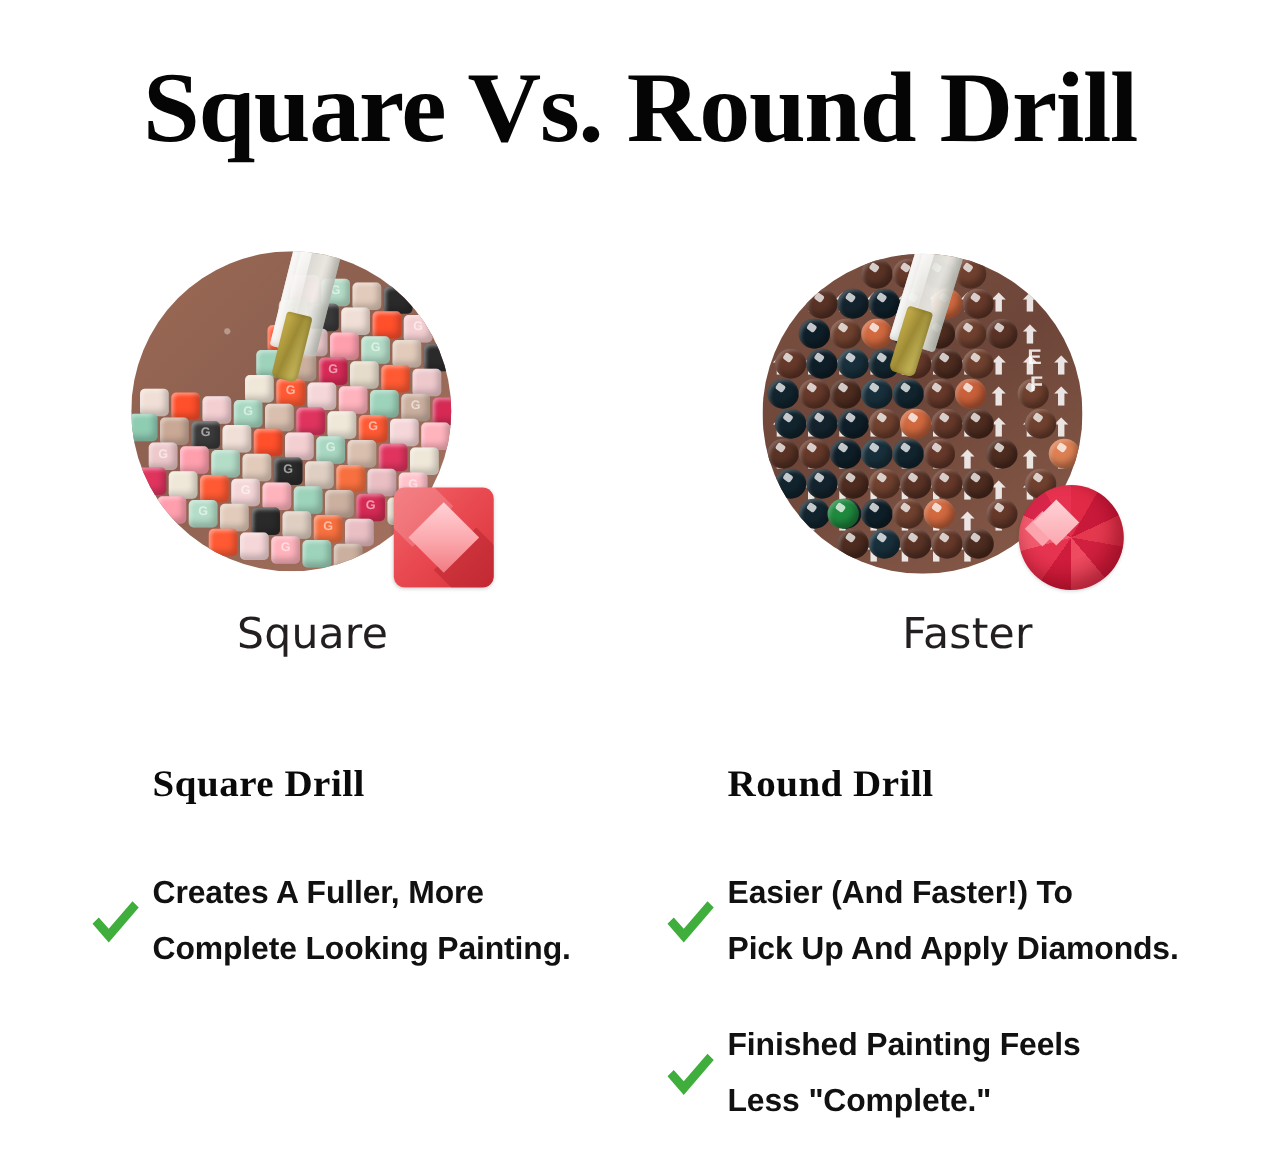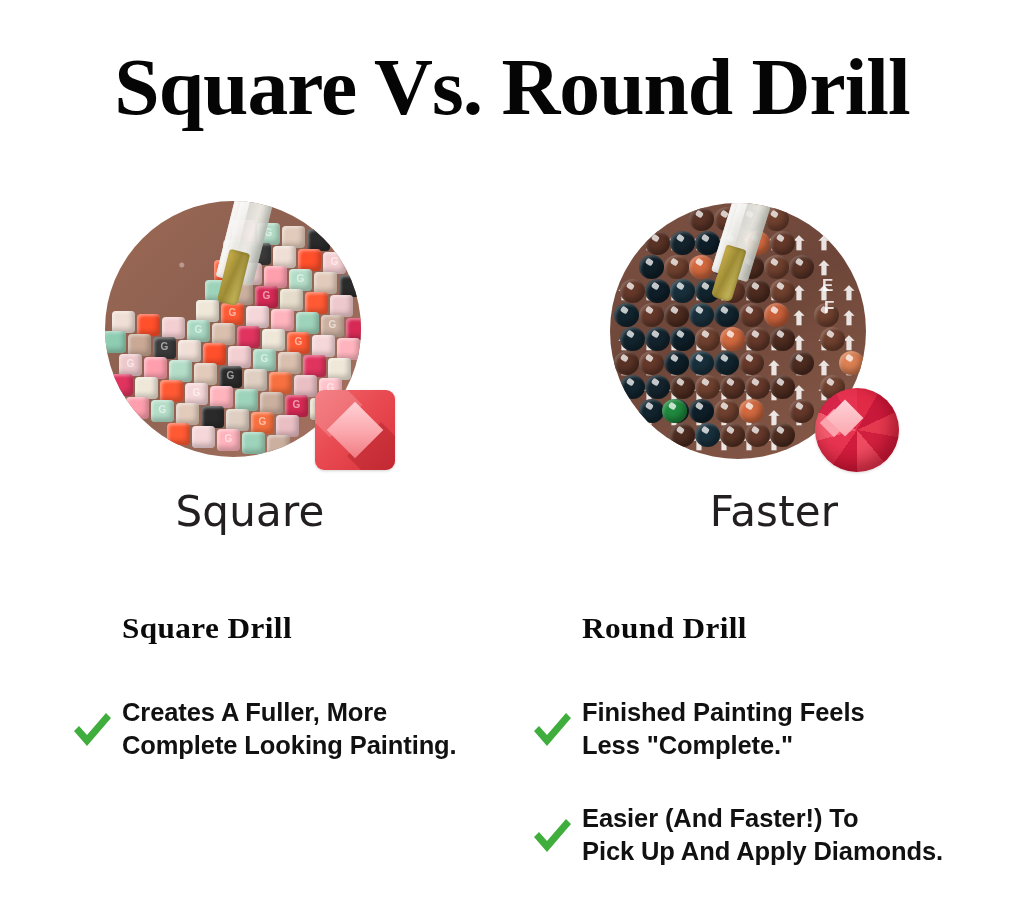--- a/index.html
+++ b/index.html
@@ -174,21 +174,21 @@
     width:20px;height:20px;
     transform:rotate(45deg);
     background:rgba(255,190,196,.75);
   }
 
   
   .caption{
     position:absolute;
     font-family:"DejaVu Sans", sans-serif;
     font-weight:400;
-    font-size:42px;
+    font-size:34px;
     color:#231f20;
     letter-spacing:.2px;
   }
   .caption-left{left:0;top:487px;width:500px;text-align:center;}
   .caption-right{left:524px;top:487px;width:500px;text-align:center;}
 
   
   .col-head{
     position:absolute;top:611px;
     font-family:"Liberation Serif", serif;
@@ -217,21 +217,21 @@
   .check{
     flex:0 0 44px;
     width:44px;height:44px;
     margin-right:8px;
     display:block;
   }
   .btext{
     font-family:"Liberation Sans", sans-serif;
     font-weight:bold;
     font-size:25.5px;
-    line-height:33px;
+    line-height:45px;
     color:#111111;
     letter-spacing:-.1px;
     white-space:pre-line;
   }
 </style>
 </head>
 <body>
 
 <div class="canvas">
 
@@ -553,25 +553,25 @@
       <div class="btext">Creates A Fuller, More
 Complete Looking Painting.</div>
     </div>
   </div>
 
   <div class="bullets right">
     <div class="bullet">
       <svg class="check" viewBox="0 0 44 44">
         <path d="M4 24 L9 19 L17 28 L36 6 L41 11 L17 39 Z" fill="#3fae3c"></path>
       </svg>
-      <div class="btext">Finished Painting Feels
-Less "Complete."</div>
+      <div class="btext">Easier (And Faster!) To
+Pick Up And Apply Diamonds.</div>
     </div>
     <div class="bullet">
       <svg class="check" viewBox="0 0 44 44">
         <path d="M4 24 L9 19 L17 28 L36 6 L41 11 L17 39 Z" fill="#3fae3c"></path>
       </svg>
-      <div class="btext">Easier (And Faster!) To
-Pick Up And Apply Diamonds.</div>
+      <div class="btext">Finished Painting Feels
+Less "Complete."</div>
     </div>
   </div>
 
 </div>
 
 </body></html>

